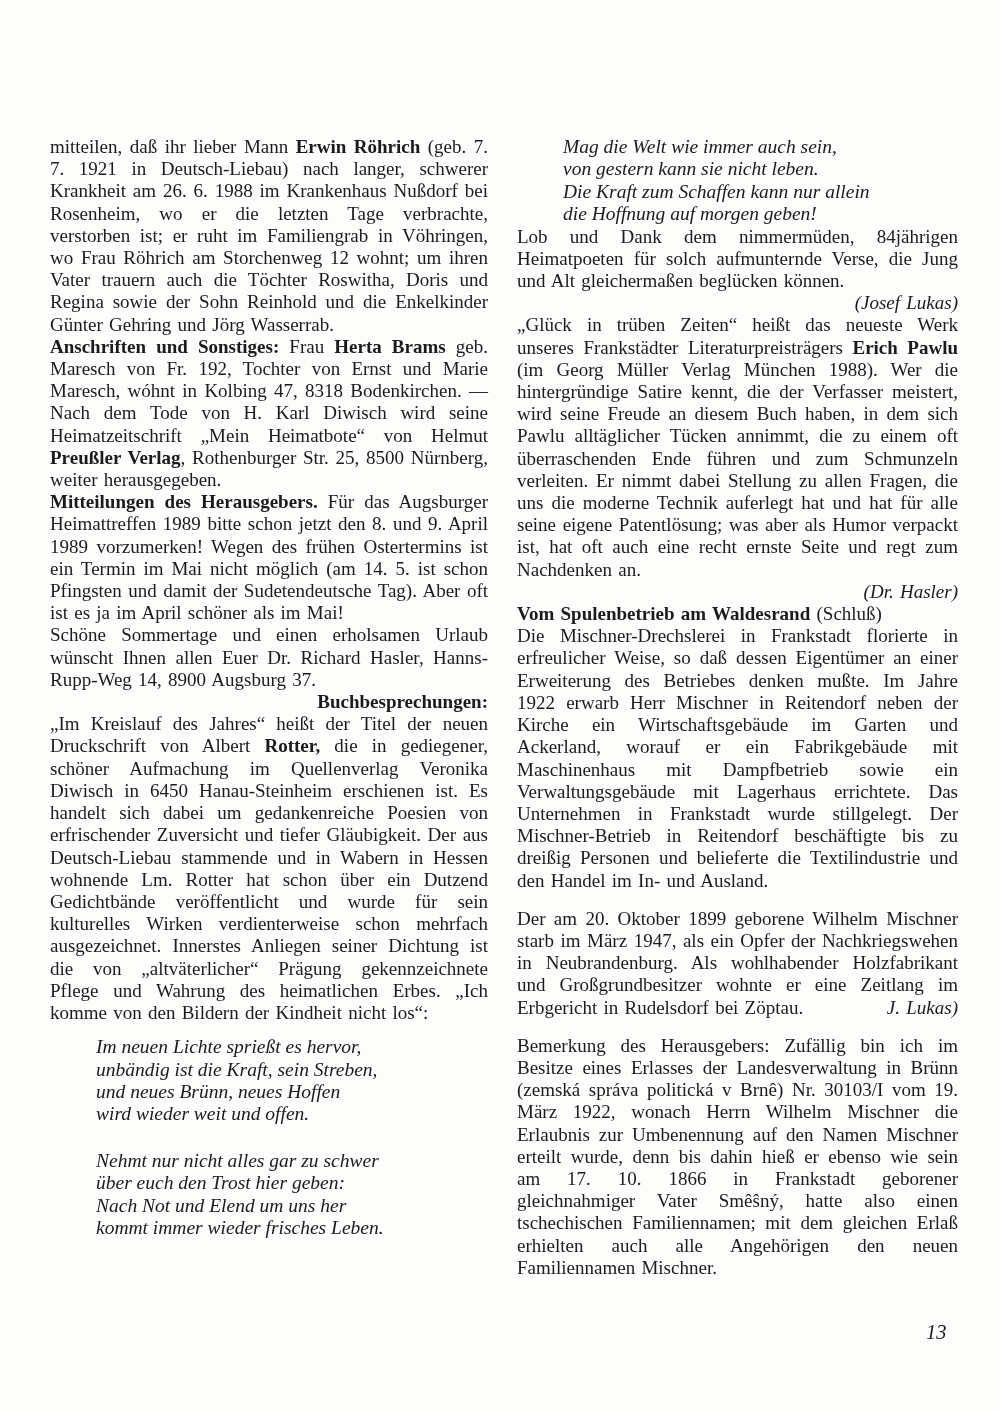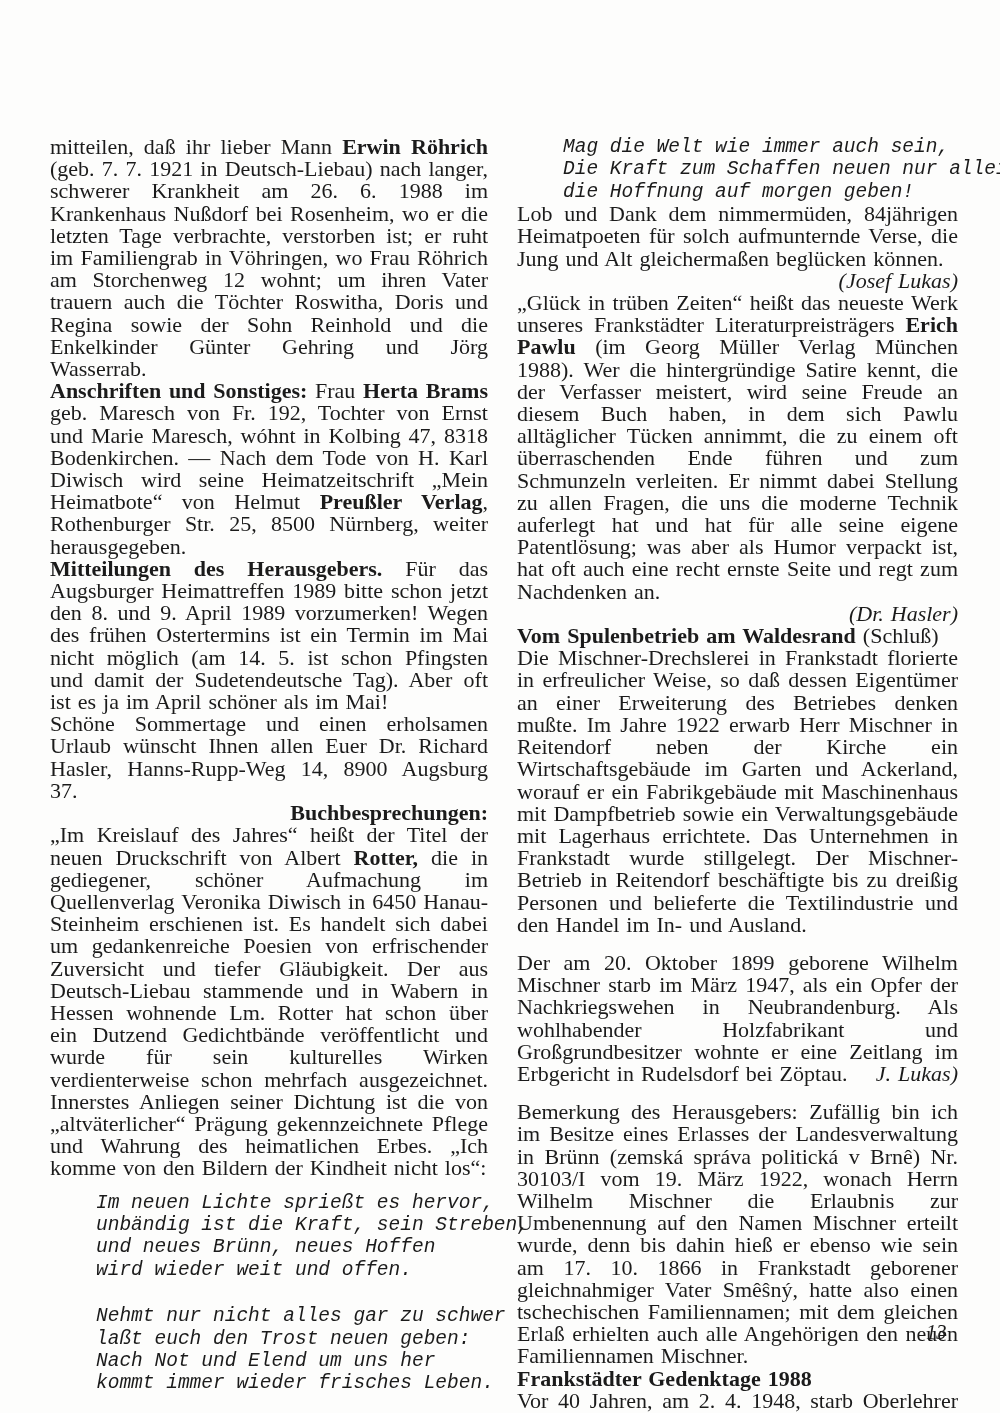--- a/index.html
+++ b/index.html
@@ -31,21 +31,21 @@
   }
   .col > * + * {
     margin-top: 12px;
   }
   .col > :first-child {
     margin-top: 0 !important;
   }
   p.block {
     margin: 0;
     text-align: justify;
-    font-size: 22px;
+    font-size: 19px;
     line-height: 22.2px;
     word-spacing: 1.5px;
   }
   p.block.heading {
     text-align: right;
   }
   p.block.flow {
     margin-top: 16px;
   }
   p.block.byline {
@@ -57,21 +57,20 @@
     margin-left: 46px;
     font-style: italic;
     font-size: 19.5px;
     line-height: 22.4px;
   }
   .verse + .verse {
     margin-top: 24px;
   }
   .verse-line {
     white-space: nowrap;
-    font-family: Liberation Mono, monospace;
   }
   span.b { font-weight: bold; }
   span.i { font-style: italic; }
   span.fr { float: right; }
   .page-number {
     position: absolute;
     top: 1320px;
     left: 926px;
     font-size: 20.5px;
     line-height: 24px;
@@ -91,35 +90,35 @@
         <p class="block heading"><span class="b">Buchbesprechungen:</span></p>
         <p class="block"><span>„Im Kreislauf des Jahres“ heißt der Titel der neuen Druckschrift von Albert </span><span class="b">Rotter,</span><span> die in gediegener, schöner Aufmachung im Quellenverlag Veronika Diwisch in 6450 Hanau-Steinheim erschienen ist. Es handelt sich dabei um gedankenreiche Poesien von erfrischender Zuversicht und tiefer Gläubigkeit. Der aus Deutsch-Liebau stammende und in Wabern in Hessen wohnende Lm. Rotter hat schon über ein Dutzend Gedichtbände veröffentlicht und wurde für sein kulturelles Wirken verdienterweise schon mehrfach ausgezeichnet. Innerstes Anliegen seiner Dichtung ist die von „altväterlicher“ Prägung gekennzeichnete Pflege und Wahrung des heimatlichen Erbes. „Ich komme von den Bildern der Kindheit nicht los“:</span></p>
         <div class="verse">
           <div class="verse-line">Im neuen Lichte sprießt es hervor,</div>
           <div class="verse-line">unbändig ist die Kraft, sein Streben,</div>
           <div class="verse-line">und neues Brünn, neues Hoffen</div>
           <div class="verse-line">wird wieder weit und offen.</div>
         </div>
         <div class="verse">
           <div class="verse-line">Nehmt nur nicht alles gar zu schwer</div>
-          <div class="verse-line">laßt euch den Trost neuen geben:</div>
+          <div class="verse-line">über euch den Trost hier geben:</div>
           <div class="verse-line">Nach Not und Elend um uns her</div>
           <div class="verse-line">kommt immer wieder frisches Leben.</div>
         </div>
       </div>
     <div class="col col--right">
         <div class="verse">
           <div class="verse-line">Mag die Welt wie immer auch sein,</div>
-          <div class="verse-line">Die Kraft zum Schaffen neuen nur allein</div>
+          <div class="verse-line">von gestern kann sie nicht leben.</div>
+          <div class="verse-line">Die Kraft zum Schaffen kann nur allein</div>
           <div class="verse-line">die Hoffnung auf morgen geben!</div>
         </div>
         <p class="block"><span>Lob und Dank dem nimmermüden, 84jährigen Heimatpoeten für solch aufmunternde Verse, die Jung und Alt gleichermaßen beglücken können.</span></p>
         <p class="block byline"><span class="i">(Josef Lukas)</span></p>
         <p class="block"><span>„Glück in trüben Zeiten“ heißt das neueste Werk unseres Frankstädter Literaturpreisträgers </span><span class="b">Erich Pawlu</span><span> (im Georg Müller Verlag München 1988). Wer die hintergründige Satire kennt, die der Verfasser meistert, wird seine Freude an diesem Buch haben, in dem sich Pawlu alltäglicher Tücken annimmt, die zu einem oft überraschenden Ende führen und zum Schmunzeln verleiten. Er nimmt dabei Stellung zu allen Fragen, die uns die moderne Technik auferlegt hat und hat für alle seine eigene Patentlösung; was aber als Humor verpackt ist, hat oft auch eine recht ernste Seite und regt zum Nachdenken an.</span></p>
         <p class="block byline"><span class="i">(Dr. Hasler)</span></p>
         <p class="block"><span class="b">Vom Spulenbetrieb am Waldesrand</span><span> (Schluß)</span><br><span>Die Mischner-Drechslerei in Frankstadt florierte in erfreulicher Weise, so daß dessen Eigentümer an einer Erweiterung des Betriebes denken mußte. Im Jahre 1922 erwarb Herr Mischner in Reitendorf neben der Kirche ein Wirtschaftsgebäude im Garten und Ackerland, worauf er ein Fabrikgebäude mit Maschinenhaus mit Dampfbetrieb sowie ein Verwaltungsgebäude mit Lagerhaus errichtete. Das Unternehmen in Frankstadt wurde stillgelegt. Der Mischner-Betrieb in Reitendorf beschäftigte bis zu dreißig Personen und belieferte die Textilindustrie und den Handel im In- und Ausland.</span></p>
         <p class="block flow"><span>Der am 20. Oktober 1899 geborene Wilhelm Mischner starb im März 1947, als ein Opfer der Nachkriegswehen in Neubrandenburg. Als wohlhabender Holzfabrikant und Großgrundbesitzer wohnte er eine Zeitlang im Erbgericht in Rudelsdorf bei Zöptau.</span><span class="i fr">J. Lukas)</span></p>
         <p class="block flow"><span>Bemerkung des Herausgebers: Zufällig bin ich im Besitze eines Erlasses der Landesverwaltung in Brünn (zemská správa politická v Brnê) Nr. 30103/I vom 19. März 1922, wonach Herrn Wilhelm Mischner die Erlaubnis zur Umbenennung auf den Namen Mischner erteilt wurde, denn bis dahin hieß er ebenso wie sein am 17. 10. 1866 in Frankstadt geborener gleichnahmiger Vater Smêŝný, hatte also einen tschechischen Familiennamen; mit dem gleichen Erlaß erhielten auch alle Angehörigen den neuen Familiennamen Mischner.</span></p>
-        <p class="block"><span class="b">Frankstädter Gedenktage 1988</span><br><span>Vor 40 Jahren, am 2. 4. 1948, starb Oberlehrer </span><span class="b">Franz Kunert</span><span> (g. 5. 4. 1855); Näheres über ihn siehe Seite</span></p>
       </div>
   </div>
   <div class="page-number">13</div>
 </div>
 
 </body></html>

